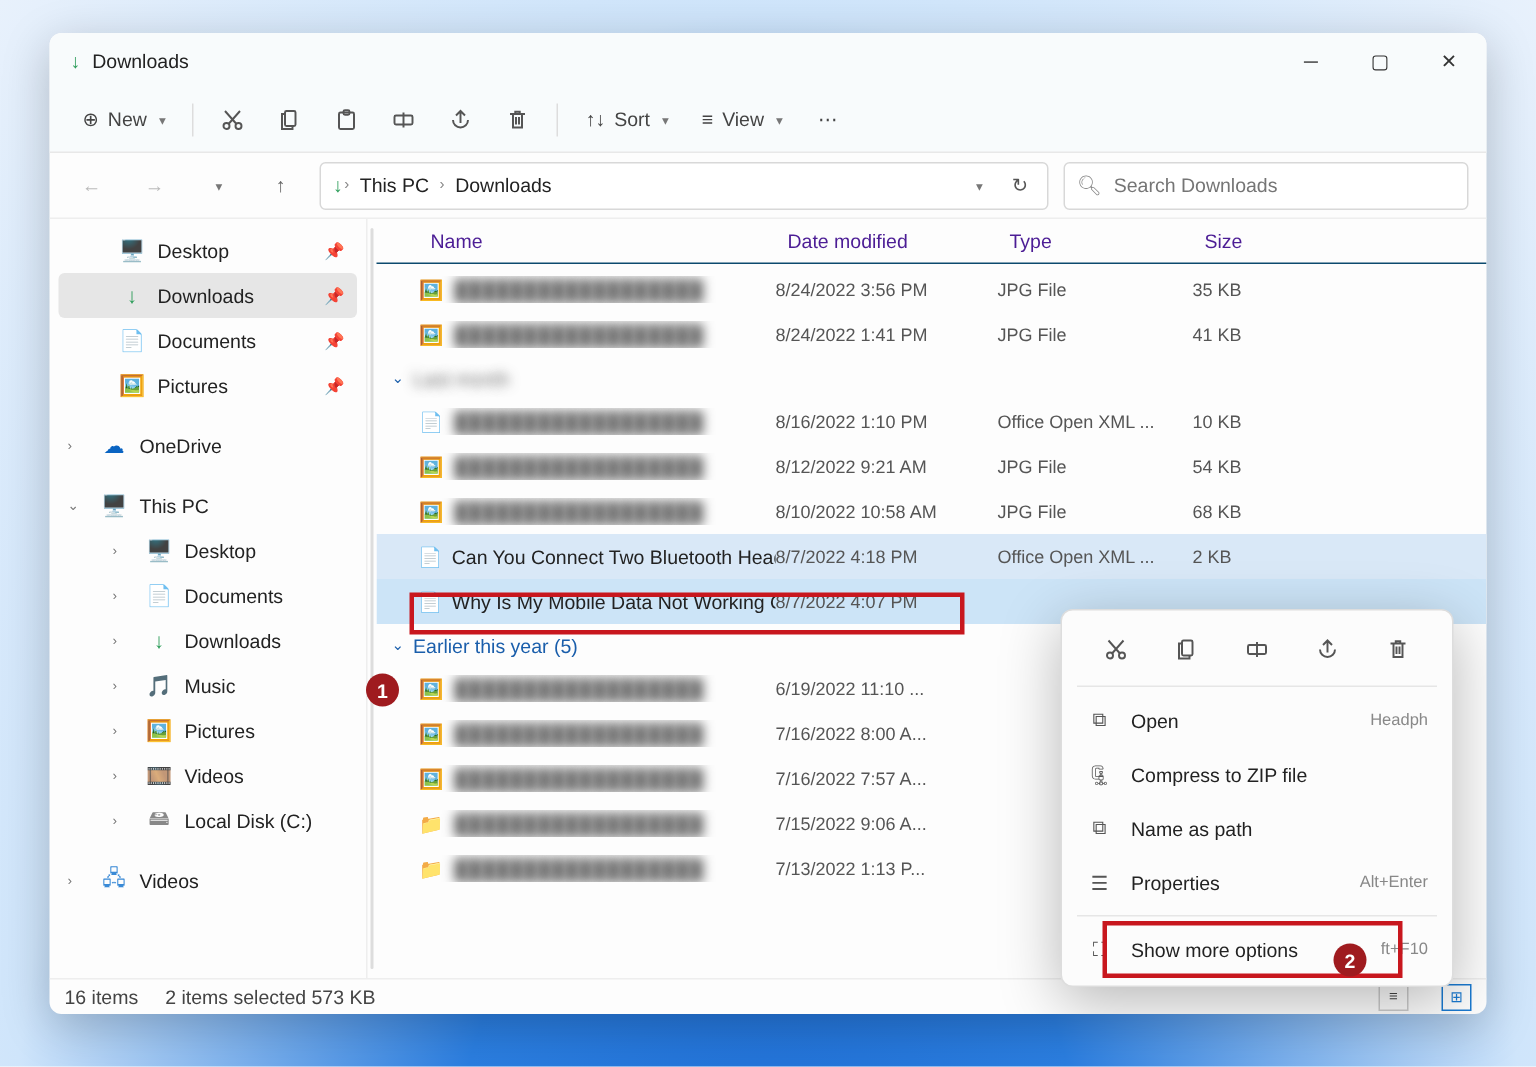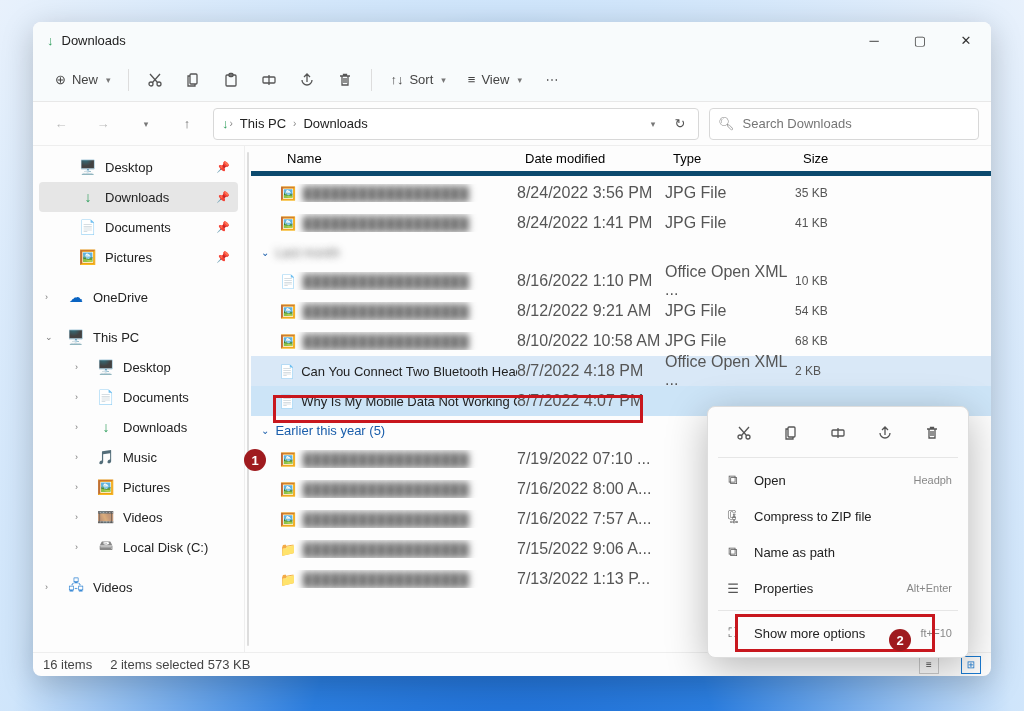--- a/index.html
+++ b/index.html
@@ -30,30 +30,30 @@
 .sbitem{height:30px;display:flex;align-items:center;padding:0 8px 0 18px;gap:8px;color:#222;border-radius:4px;margin:0 4px}
 .sbitem .exp{width:14px;font-size:9px;color:#777;flex-shrink:0}
 .sbitem .ico{width:18px;height:18px;display:flex;align-items:center;justify-content:center;font-size:14px}
 .sbitem .pin{margin-left:auto;color:#888;font-size:11px}
 .sbitem.sel{background:#e6e6e6}
 .sbitem.l1{padding-left:6px}
 .sbitem.l3{padding-left:36px}
 .resizer{width:6px;cursor:col-resize;position:relative}
 .resizer::before{content:"";position:absolute;left:2px;top:6px;bottom:6px;width:2px;background:#ddd;border-radius:1px}
 .main{flex:1;display:flex;flex-direction:column;min-width:0;position:relative}
-.colhdr{height:30px;display:flex;align-items:center;border-bottom:5px solid #0c4a6e;padding-left:28px;color:#000000;font-size:12px}
+.colhdr{height:30px;display:flex;align-items:center;border-bottom:1px solid #0c4a6e;padding-left:28px;color:#4c1d95;font-size:12px}
 .colhdr>div{padding:0 8px}
 .c-name{width:238px}.c-date{width:148px}.c-type{width:130px}.c-size{width:80px;}
 .filelist{flex:1;overflow-y:auto;padding-top:2px}
 .row{height:30px;display:flex;align-items:center;padding-left:28px;color:#222}
 .row.hl{background:#d9e8f7}
 .row.inbox{background:#cce4f7}
 .row .fico{width:18px;height:18px;margin-right:6px;display:flex;align-items:center;justify-content:center;font-size:13px;color:#5a7ea5}
 .row .c-name{display:flex;align-items:center;overflow:hidden;white-space:nowrap;text-overflow:ellipsis}
-.row .c-date,.row .c-type{color:#555;font-size:16px}
+.row .c-date,.row .c-type{color:#555;font-size:12px}
 .row .c-size{color:#555;font-size:12px}
 .grp{height:28px;display:flex;align-items:center;padding-left:4px;color:#1a5eab;font-size:13px}
 .grp .chv{font-size:10px;margin:0 6px;color:#1a5eab}
 .blurred{color:transparent!important;text-shadow:0 0 7px rgba(60,60,60,.75)}
 .statusbar{height:24px;border-top:1px solid #eee;display:flex;align-items:center;padding:3px 10px;font-size:12px;color:#444;gap:18px}
 .statusbar .fill{flex:1}
 .viewt{width:20px;height:18px;border:1px solid #ccc;margin-left:4px;display:flex;align-items:center;justify-content:center;font-size:10px}
 .viewt.act{border-color:#1a7ad1;color:#1a7ad1}
 .ctxmenu{position:absolute;right:22px;top:260px;width:262px;background:#fcfcfc;border:1px solid #ddd;border-radius:8px;box-shadow:0 10px 40px rgba(0,0,0,.28);padding:6px;z-index:50}
 .ctxrow{height:36px;display:flex;align-items:center;padding:0 10px;border-radius:4px;gap:12px;color:#222}
@@ -312,21 +312,21 @@
           </div>
           <div class="grp">
             <span class="chv">⌄</span>
             <span>Earlier this year (5)</span>
           </div>
           <div class="row">
             <div class="c-name">
               <span class="fico">🖼️</span>
               <span class=" blurred">██████████████████</span>
             </div>
-            <div class="c-date">7/19/2022 07:10 ...</div>
+            <div class="c-date">6/19/2022 11:10 ...</div>
             <div class="c-type"></div>
             <div class="c-size"></div>
           </div>
           <div class="row">
             <div class="c-name">
               <span class="fico">🖼️</span>
               <span class=" blurred">██████████████████</span>
             </div>
             <div class="c-date">7/16/2022 8:00 A...</div>
             <div class="c-type"></div>

